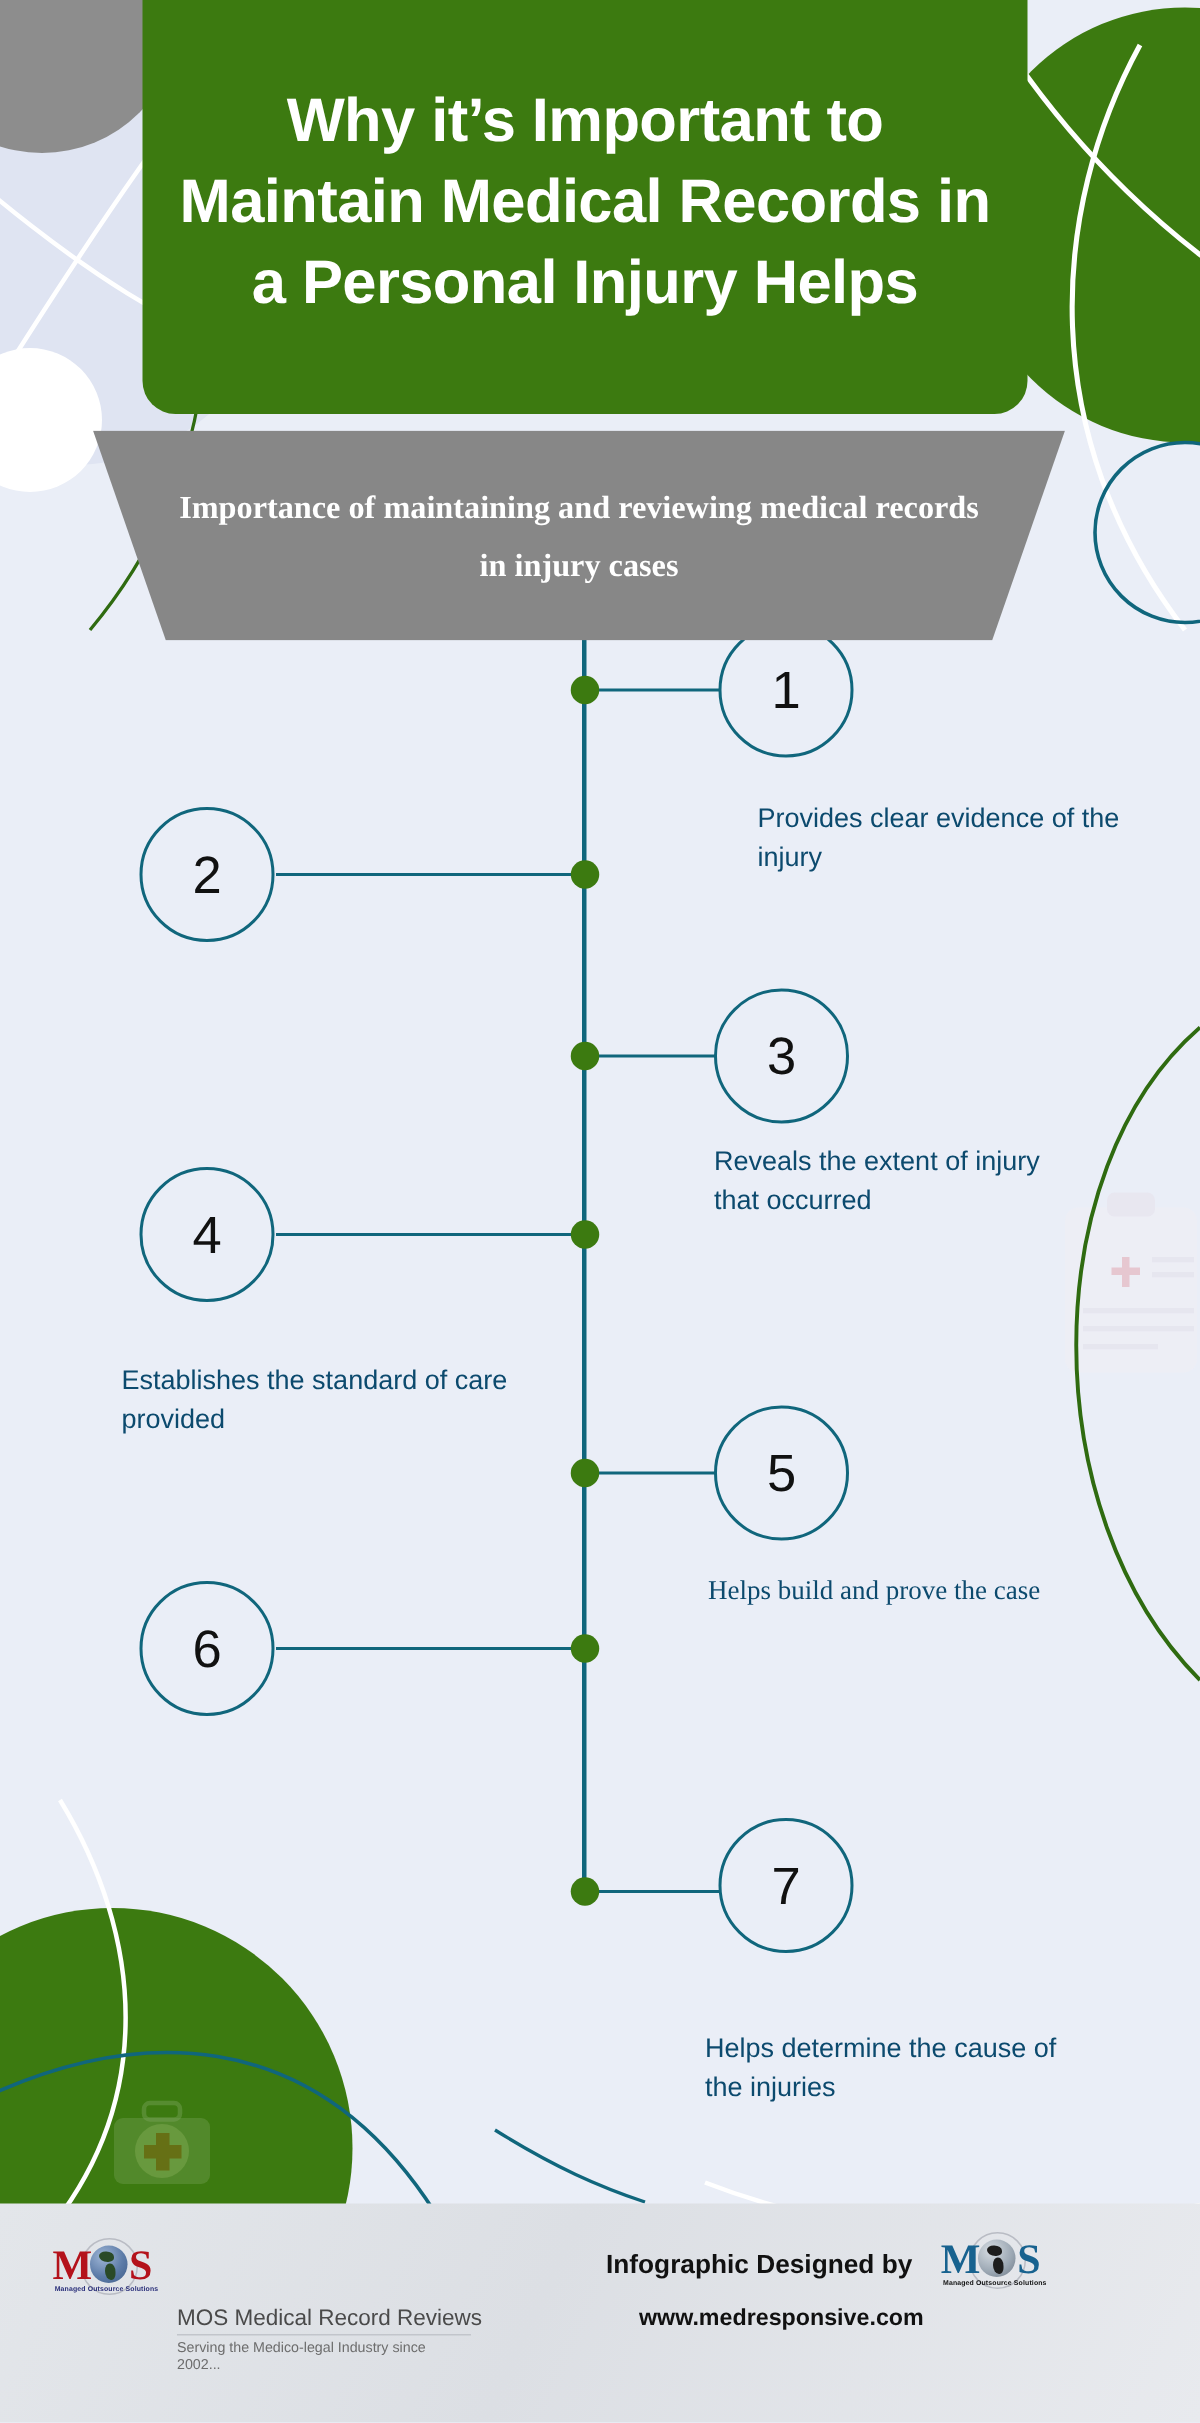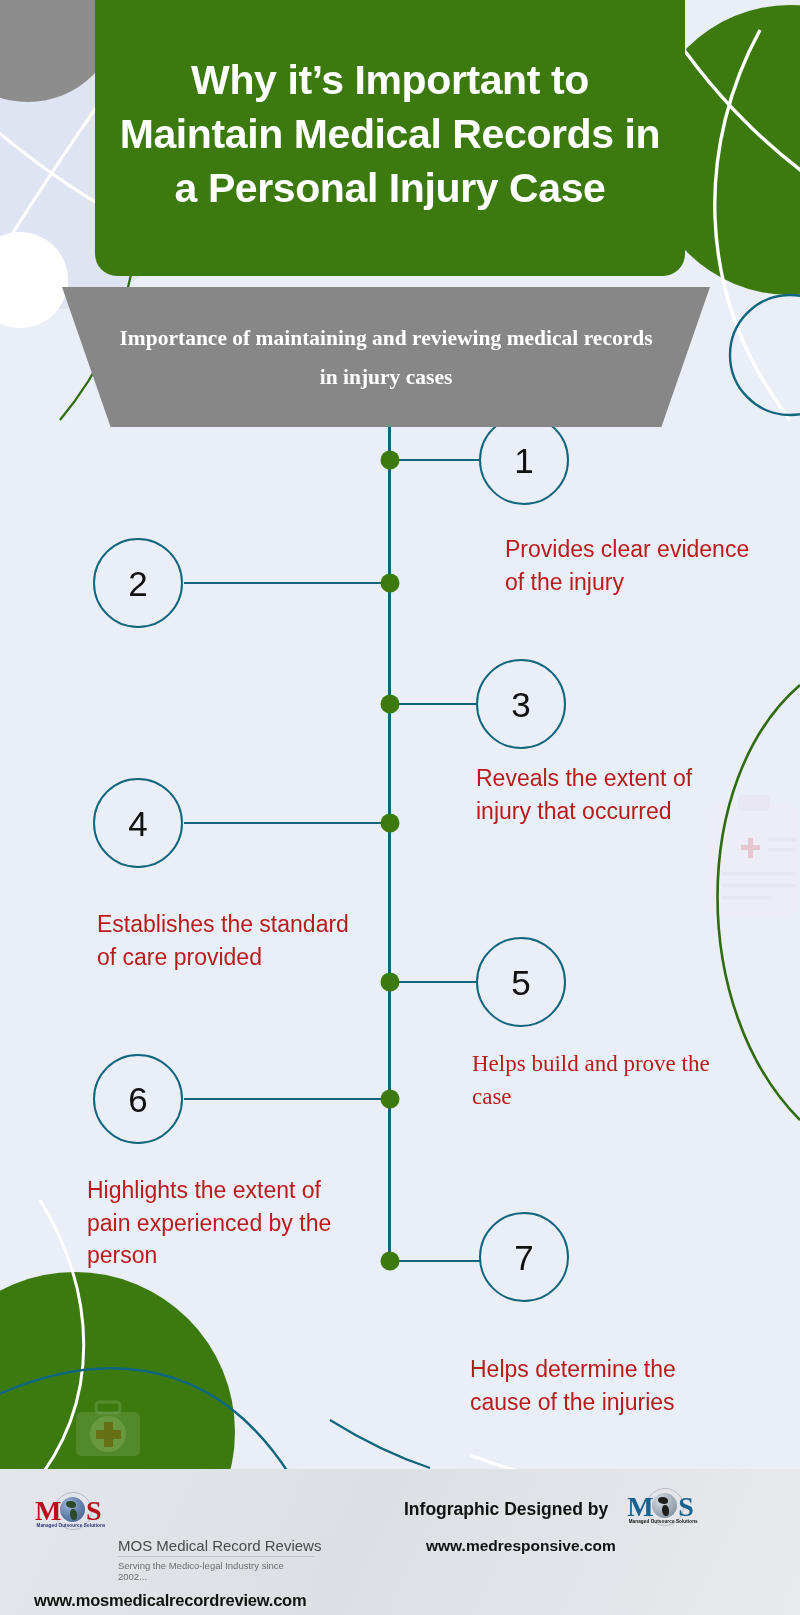--- a/index.html
+++ b/index.html
@@ -82,21 +82,21 @@
     display: flex; align-items: center; justify-content: center;
     transform: translate(-50%, -50%);
     z-index: 2;
   }
   .num-circle span {
     font-size: 35px; color: #111; font-weight: 400;
     line-height: 1;
   }
   .item-text {
     position: absolute;
-    font-size: 23px; line-height: 1.42; color: #b91c1c;
+    font-size: 18px; line-height: 1.42; color: #0c4a6e;
     width: 248px;
   }
   .item-text.left { text-align: left; }
 
   
   .footer {
     position: absolute; left: 0; bottom: 0; width: 800px; height: 146px;
     background: linear-gradient(115deg, #e3e6ea 0%, #dcdfe4 45%, #e8eaee 100%);
     z-index: 8;
   }
@@ -185,21 +185,21 @@
       <rect x="96" y="1430" width="25" height="9" fill="#c75a22"></rect>
     </g>
 
     <path d="M 40 1200 C 95 1290 105 1400 30 1490" stroke="#ffffff" stroke-width="3" fill="none"></path>
     <path d="M -30 1408 C 90 1345 210 1350 290 1475" stroke="#10667c" stroke-width="2.4" fill="none"></path>
     <path d="M 470 1455 C 560 1490 660 1500 800 1470" stroke="#ffffff" stroke-width="3" fill="none"></path>
     <path d="M 330 1420 C 370 1445 400 1458 430 1468" stroke="#10667c" stroke-width="2.2" fill="none"></path>
   </svg>
 
   <div class="title-card">
-    <h1>Why it’s Important to Maintain Medical Records in a Personal Injury Case</h1>
+    <h1>Why it’s Important to Maintain Medical Records in a Personal Injury Helps</h1>
   </div>
 
   <div class="subtitle-wrap">
     <div class="subtitle-shape"></div>
     <div class="subtitle-text">Importance of maintaining and reviewing medical records in injury cases</div>
   </div>
 
   <div class="timeline">
     <div class="spine"></div>
 
@@ -221,35 +221,34 @@
     <div class="num-circle" style="left:521px; top:704px;">
       <span>3</span>
     </div>
     <div class="item-text" style="left:476px; top:762px;">Reveals the extent of injury that occurred</div>
 
     <div class="connector" style="left:184px; top:823px; width:204px;"></div>
     <div class="node-dot" style="left:390px; top:823px;"></div>
     <div class="num-circle" style="left:138px; top:823px;">
       <span>4</span>
     </div>
-    <div class="item-text left" style="left:81px; top:908px; width:268px;margin-left:16px;">Establishes the standard of care provided</div>
+    <div class="item-text left" style="left:81px; top:908px; width:268px;">Establishes the standard of care provided</div>
 
     <div class="connector" style="left:395px; top:982px; width:85px;"></div>
     <div class="node-dot" style="left:390px; top:982px;"></div>
     <div class="num-circle" style="left:521px; top:982px;">
       <span>5</span>
     </div>
     <div class="item-text" style="left:472px; top:1048px;font-family:Liberation Serif, serif;">Helps build and prove the case</div>
 
     <div class="connector" style="left:184px; top:1099px; width:204px;"></div>
     <div class="node-dot" style="left:390px; top:1099px;"></div>
     <div class="num-circle" style="left:138px; top:1099px;">
       <span>6</span>
     </div>
-    <div class="item-text left" style="left:87px; top:1174px; width:262px;">Highlights the extent of pain experienced by the person</div>
 
     <div class="connector" style="left:395px; top:1261px; width:85px;"></div>
     <div class="node-dot" style="left:390px; top:1261px;"></div>
     <div class="num-circle" style="left:524px; top:1257px;">
       <span>7</span>
     </div>
     <div class="item-text" style="left:470px; top:1329px; width:256px;margin-top:24px;">Helps determine the cause of the injuries</div>
   </div>
 
   <div class="footer">
@@ -264,21 +263,20 @@
             <div class="land" style="left:10px; top:12px; width:7px; height:11px;"></div>
           </div>
           <div class="mos-s">S</div>
           <div class="mos-tag">Managed Outsource Solutions</div>
         </div>
         <div>
           <div class="f-title">MOS Medical Record Reviews</div>
           <div class="f-sub">Serving the Medico-legal Industry since 2002...</div>
         </div>
       </div>
-      <div class="f-url">www.mosmedicalrecordreview.com</div>
     </div>
 
     <div class="footer-right">
       <div class="fr-head">
         <div class="fr-title">Infographic Designed by</div>
         <div class="mos-mark blue">
           <div class="mos-globe-circle"></div>
           <div class="mos-m">M</div>
           <div class="mos-globe">
             <div class="land" style="left:6px; top:4px; width:10px; height:7px; background:#1d1d1d;"></div>

